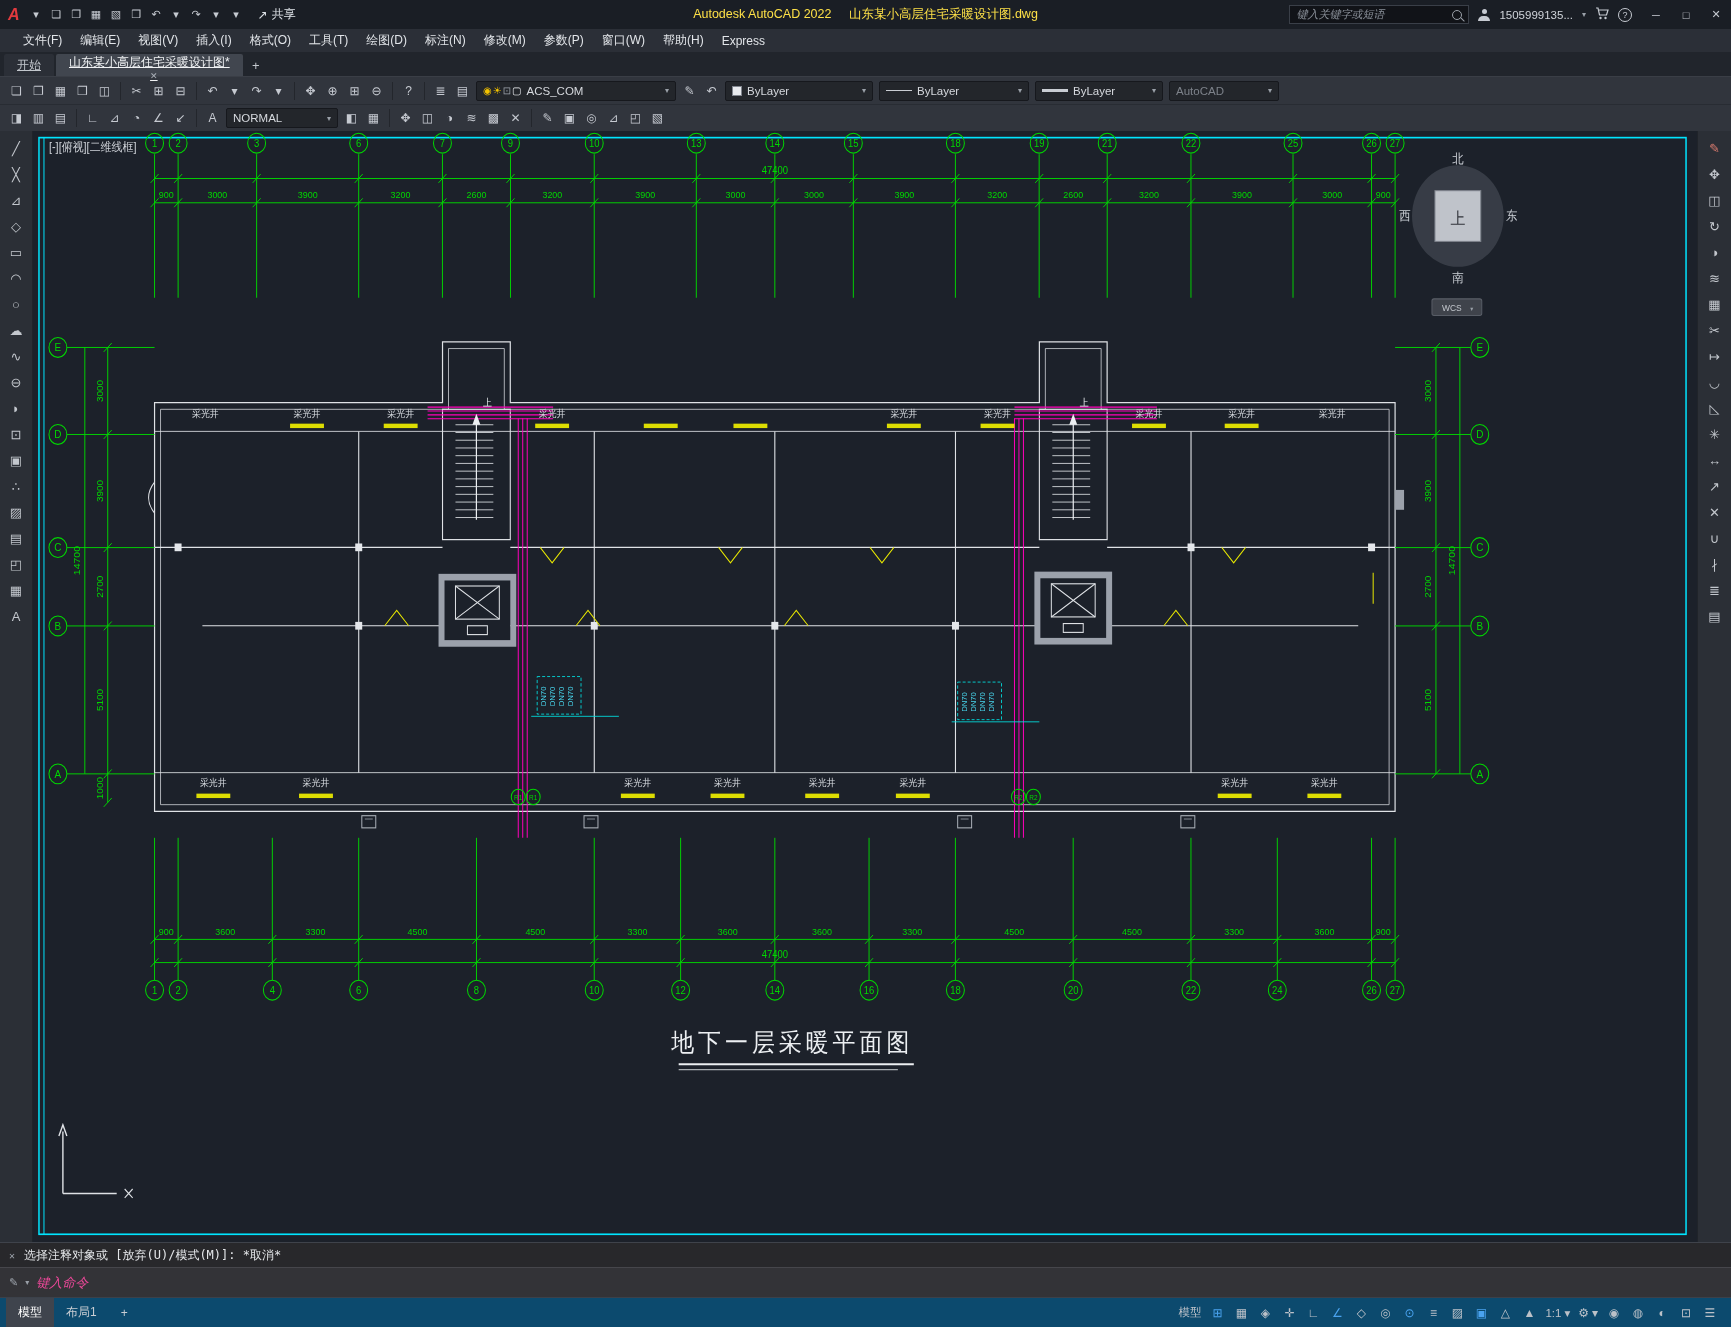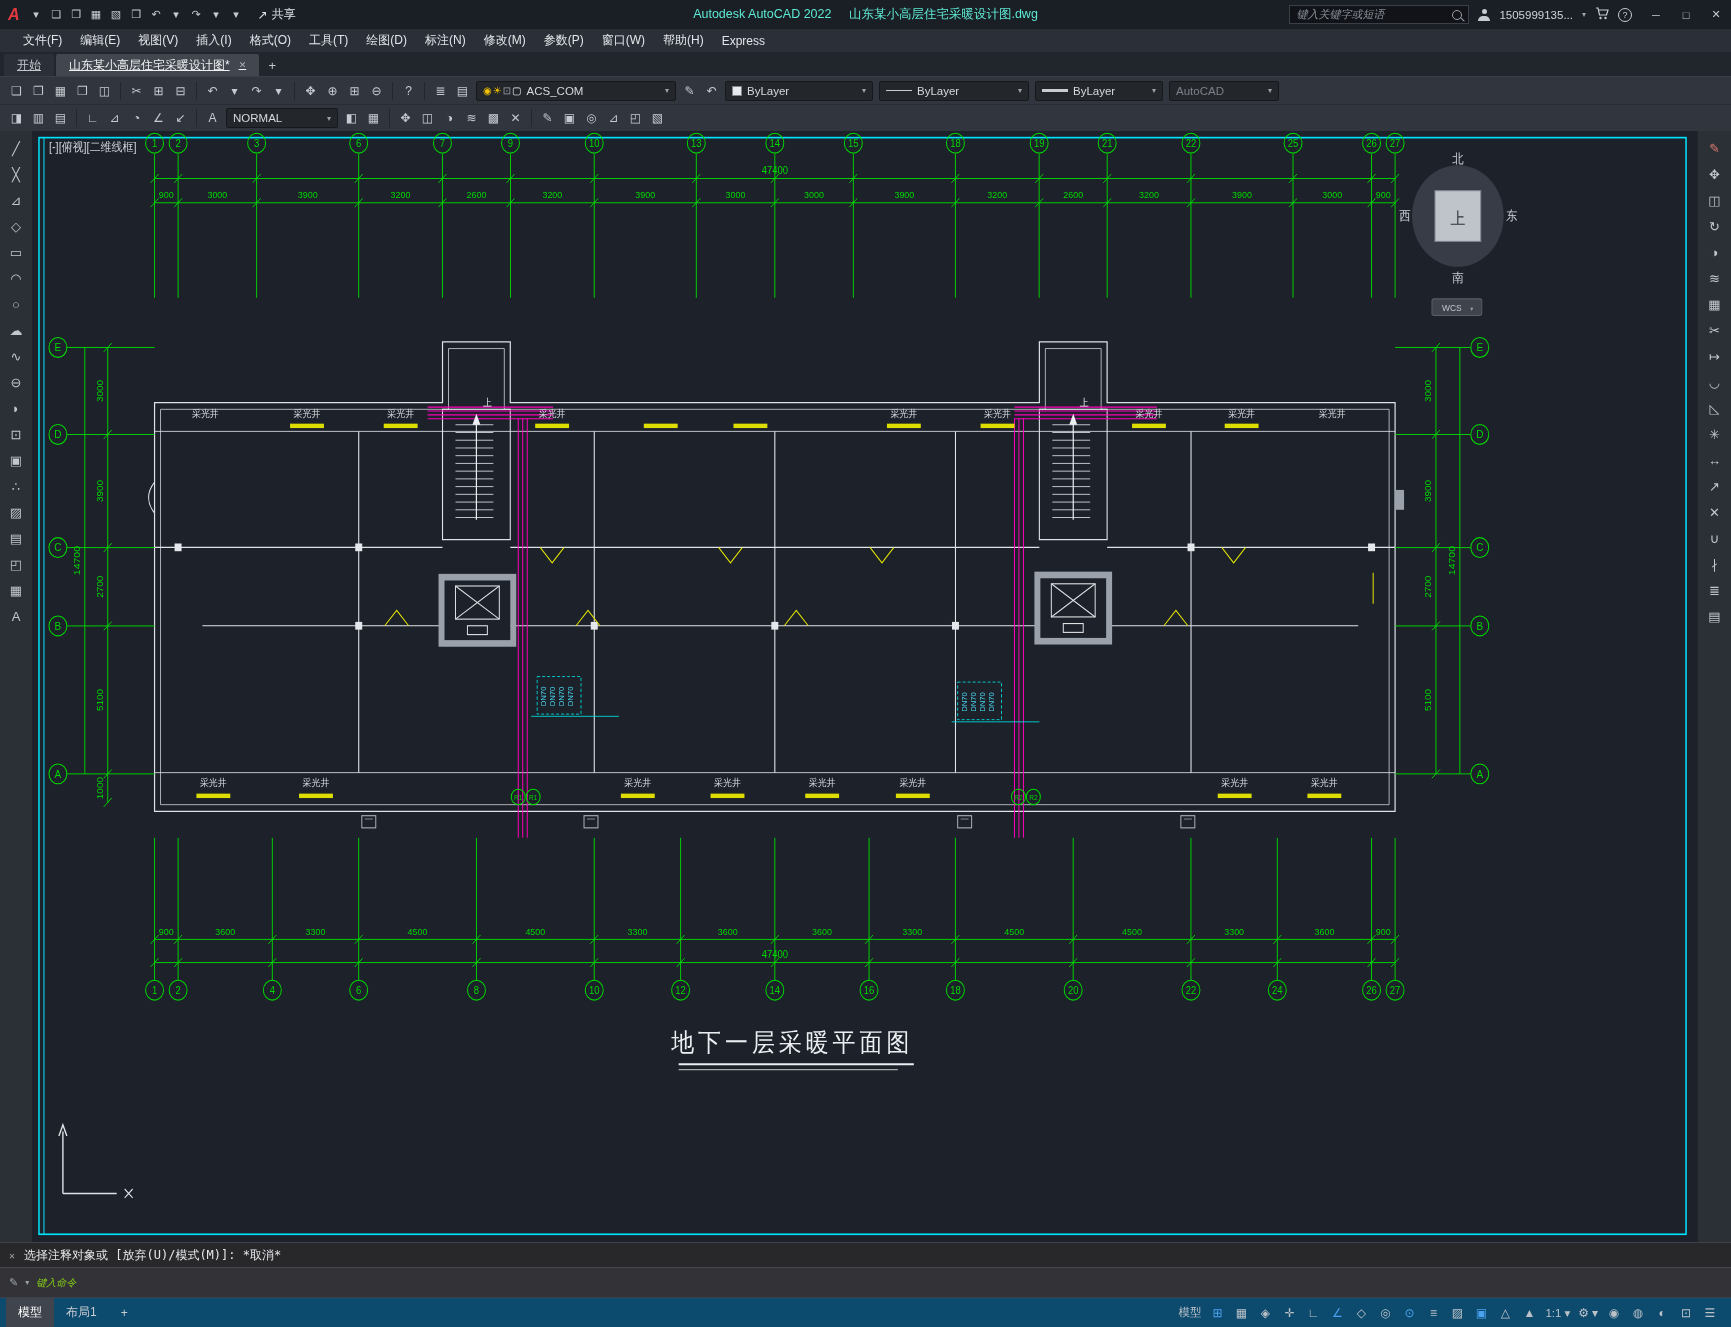--- a/index.html
+++ b/index.html
@@ -5,21 +5,21 @@
   *{box-sizing:border-box;margin:0;padding:0;}
   html,body{width:1731px;height:1327px;overflow:hidden;}
   body{background:#1d222b;font-family:"Liberation Sans",sans-serif;color:#d6d9de;font-size:12px;}
 
   
   .titlebar{height:29px;background:#1a1e25;display:flex;align-items:center;padding-left:8px;position:relative;}
   .logo{color:#e03a3e;font-weight:bold;font-style:italic;font-size:16px;margin-right:1px;}
   .qat{display:flex;align-items:center;gap:1px;margin-left:6px;}
   .qico{width:19px;height:20px;display:flex;align-items:center;justify-content:center;font-size:11px;color:#c6cad1;}
   .share{display:flex;align-items:center;gap:4px;margin-left:12px;color:#dfe3e8;}
-  .win-title{position:absolute;left:50%;transform:translateX(-50%);font-size:12.5px;color:#5eead4;white-space:nowrap;}
+  .win-title{position:absolute;left:50%;transform:translateX(-50%);font-size:12.5px;color:#fde047;white-space:nowrap;}
   .win-title .doc{margin-left:14px;}
   .tb-right{margin-left:auto;display:flex;align-items:center;gap:9px;}
   .searchbox{display:flex;align-items:center;gap:6px;background:#111318;border:1px solid #3a3f48;border-radius:0;height:19px;width:180px;padding:0 6px;}
   .sb-text{flex:1;color:#8a9099;font-style:italic;font-size:11px;}
   .mag{width:10px;height:10px;border:1.4px solid #9aa0a8;border-radius:50%;position:relative;}
   .mag::after{content:"";position:absolute;width:5px;height:1.4px;background:#9aa0a8;transform:rotate(45deg);right:-4px;bottom:-2px;}
   .usr-ic{width:12px;height:12px;position:relative;display:inline-block;}
   .usr-ic::before{content:"";position:absolute;top:0;left:3.5px;width:5px;height:5px;border-radius:50%;background:#c6cad1;}
   .usr-ic::after{content:"";position:absolute;bottom:0;left:0;width:12px;height:5px;border-radius:6px 6px 0 0;background:#c6cad1;}
   .user{font-size:11.5px;color:#d0d4da;}
@@ -28,21 +28,21 @@
   .winbtns{display:flex;}
   .winbtn{width:30px;height:29px;display:flex;align-items:center;justify-content:center;font-size:11px;color:#c6cad1;}
 
   
   .menubar{height:23px;background:#2b2f37;display:flex;align-items:center;padding-left:14px;}
   .menu-item{padding:0 9px;font-size:12px;color:#e2e5e9;height:100%;display:flex;align-items:center;}
 
   
   .tabbar{height:24px;background:#21252c;display:flex;align-items:flex-end;padding-left:4px;gap:2px;}
   .ftab{height:22px;display:flex;align-items:center;padding:0 13px;font-size:12px;background:#2b2f37;color:#c3c7cd;border-radius:2px 2px 0 0;text-decoration:underline;}
-  .ftab.active{background:#41464f;color:#f0f2f4;}
+  .ftab.active{background:#41464f;color:#f0f2f4;flex-direction:column;}
   .tab-close{margin-left:9px;font-size:9px;color:#aab0b8;}
   .tab-plus{width:22px;height:22px;display:flex;align-items:center;justify-content:center;color:#c3c7cd;font-size:13px;}
 
   
   .toolbar{height:28px;background:#31353d;display:flex;align-items:center;padding:0 6px;border-top:1px solid #3a3e46;}
   .toolbar.second{height:27px;border-top:1px solid #282c33;}
   .tbgroup{display:flex;align-items:center;gap:1px;}
   .tbico{width:21px;height:21px;display:flex;align-items:center;justify-content:center;font-size:12px;color:#c6cad1;}
   .tbsep{width:1px;height:18px;background:#23262c;margin:0 4px;}
   .dd{height:20px;background:#23262b;border:1px solid #16181d;border-radius:2px;display:flex;align-items:center;gap:5px;padding:0 6px;font-size:11.5px;color:#d6d9de;margin:0 3px;}
@@ -62,21 +62,21 @@
   .sbico{width:24px;height:23px;display:flex;align-items:center;justify-content:center;font-size:13px;color:#c3c7cd;}
   .canvas{flex:1;position:relative;background:#1c212a;}
   #plan{position:absolute;inset:0;width:100%;height:100%;}
   #plan text{font-family:"Liberation Sans",sans-serif;}
 
   
   .cmdpanel{height:55px;background:#2a2a2d;border-top:1px solid #3f434b;}
   .cmdrow1{height:24px;display:flex;align-items:center;gap:9px;padding:0 9px;background:#28282b;font-family:"DejaVu Sans Mono",monospace;font-size:12px;color:#e3e5e8;}
   .cmd-x{color:#9aa0a8;font-size:10px;}
   .cmdrow2{height:30px;display:flex;align-items:center;gap:7px;padding:0 9px;background:#333337;border-top:1px solid #46464b;}
-  .cmd-ph{color:#84cc16;font-style:italic;font-family:"DejaVu Sans Mono",monospace;font-size:10px;}
+  .cmd-ph{color:#ec4899;font-style:italic;font-family:"DejaVu Sans Mono",monospace;font-size:13px;}
   .cmd-pen{color:#9aa0a8;font-size:11px;}
 
   
   .statusbar{height:30px;background:#0c4a6e;display:flex;align-items:center;border-top:1px solid #3c414a;padding:0 6px;}
   .stab{height:30px;display:flex;align-items:center;padding:0 12px;font-size:12px;color:#c9cdd3;}
   .stab.active{background:#3f444d;color:#fff;}
   .sright{margin-left:auto;display:flex;align-items:center;gap:2px;padding-right:4px;}
   .stico{min-width:22px;height:24px;display:flex;align-items:center;justify-content:center;font-size:12px;color:#bcc1c8;padding:0 3px;gap:3px;}
   .stico.on{color:#4aa3ef;}
   .stico.txt{font-size:11.5px;}

